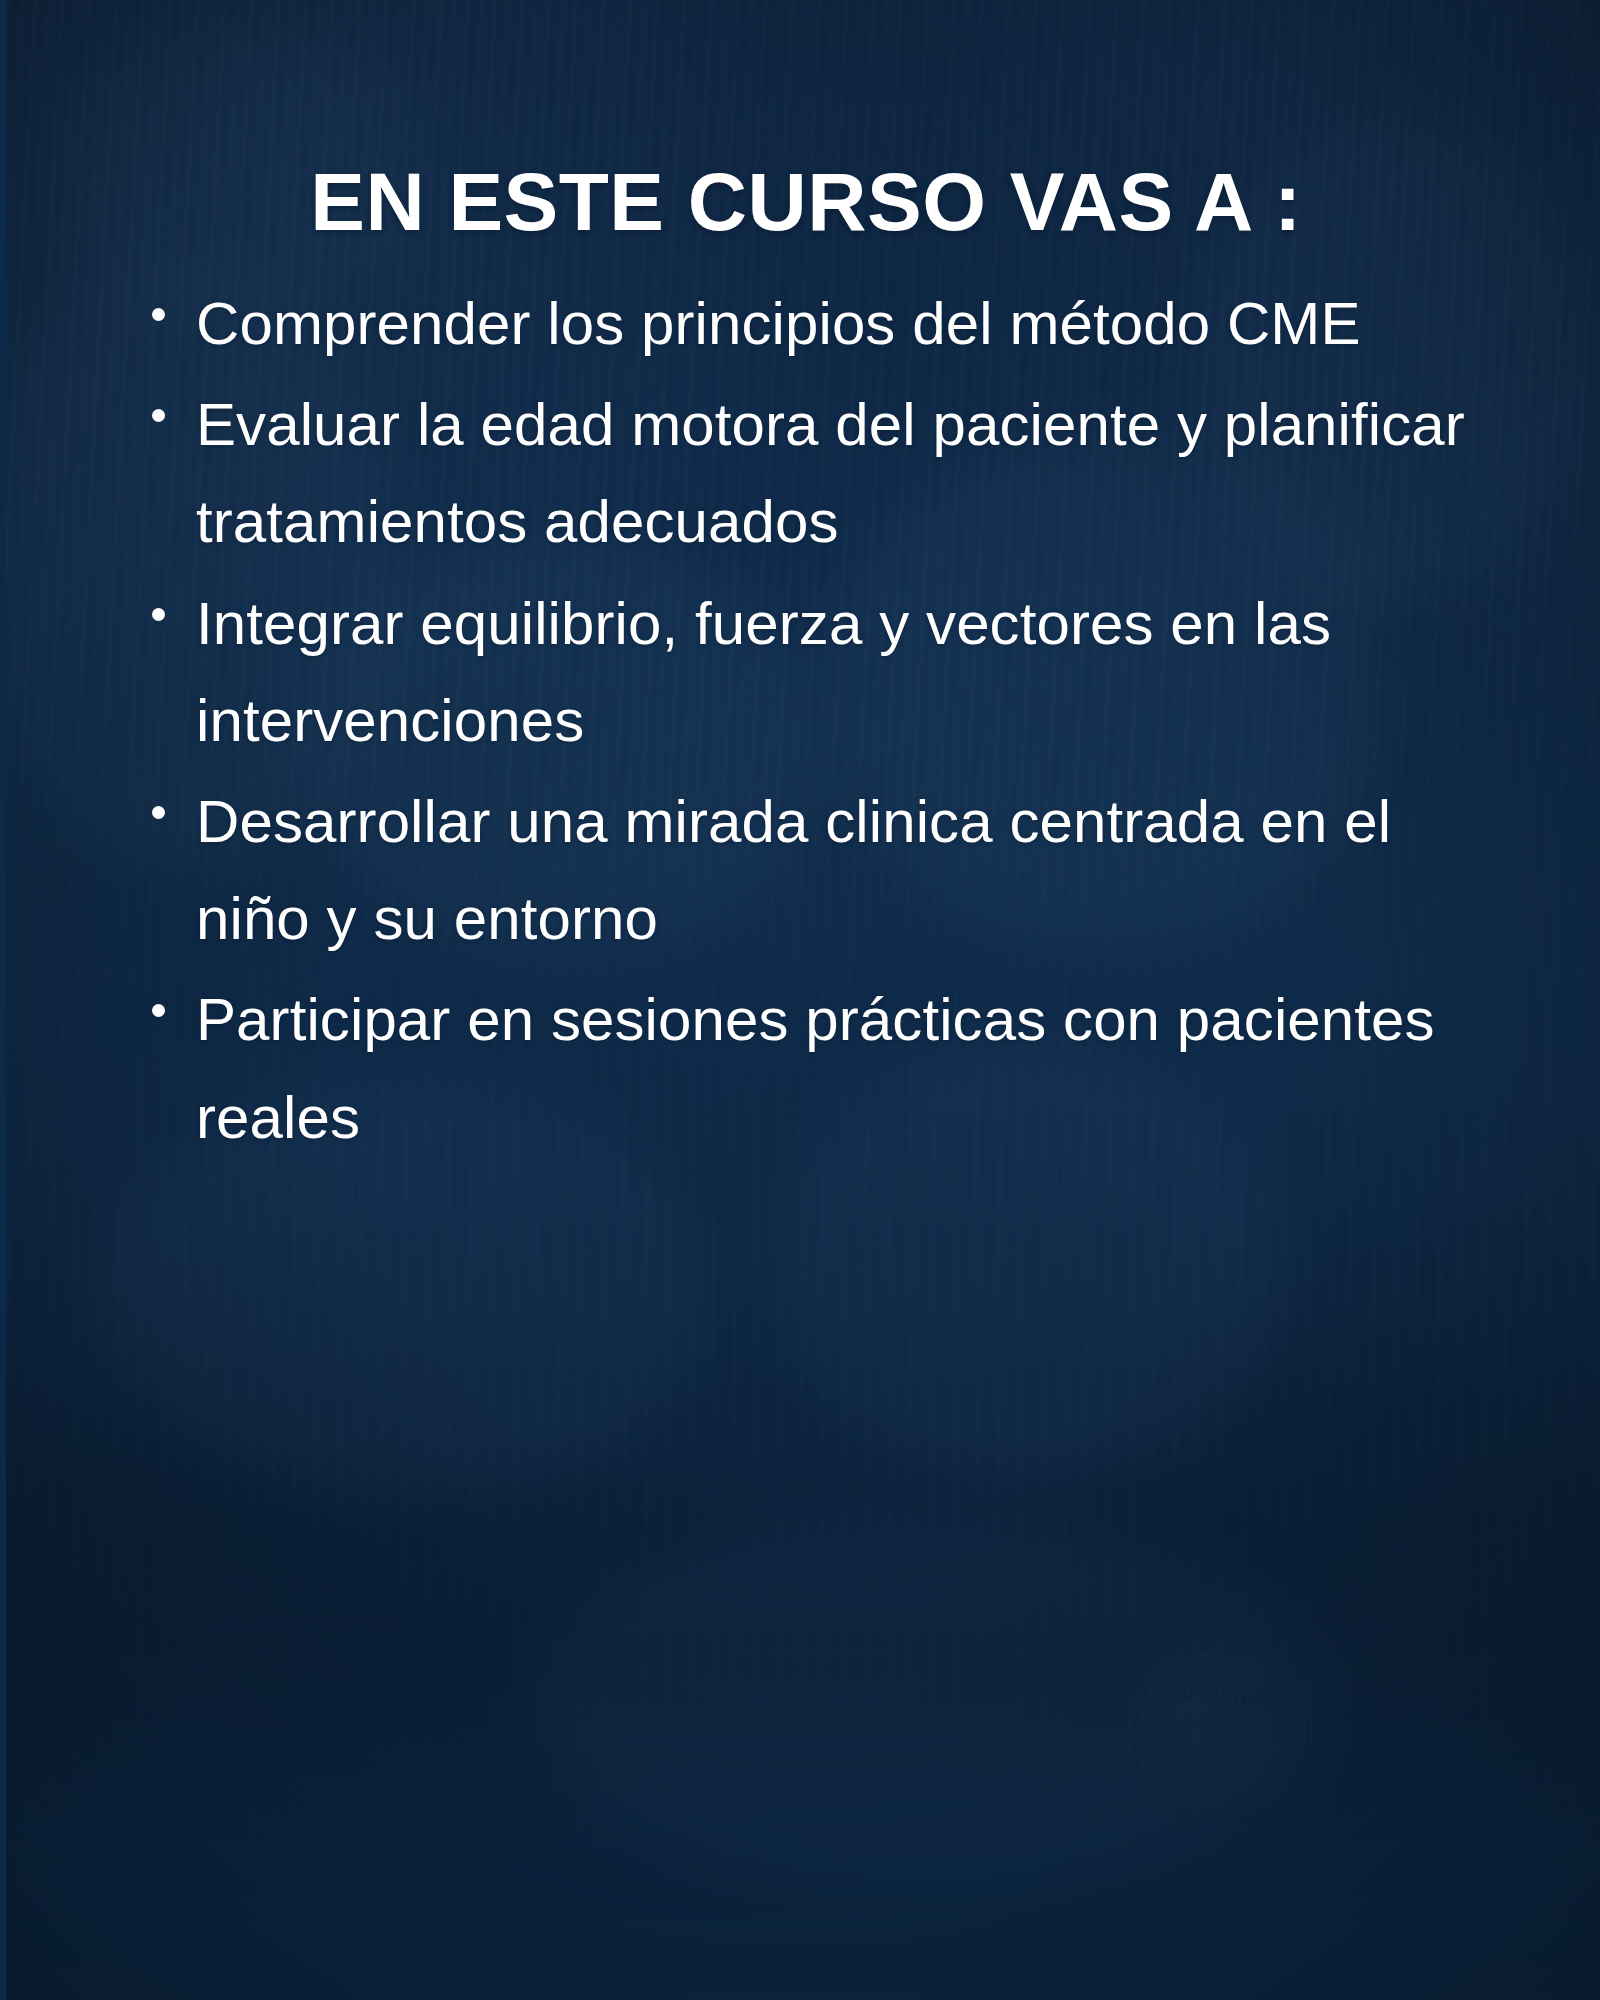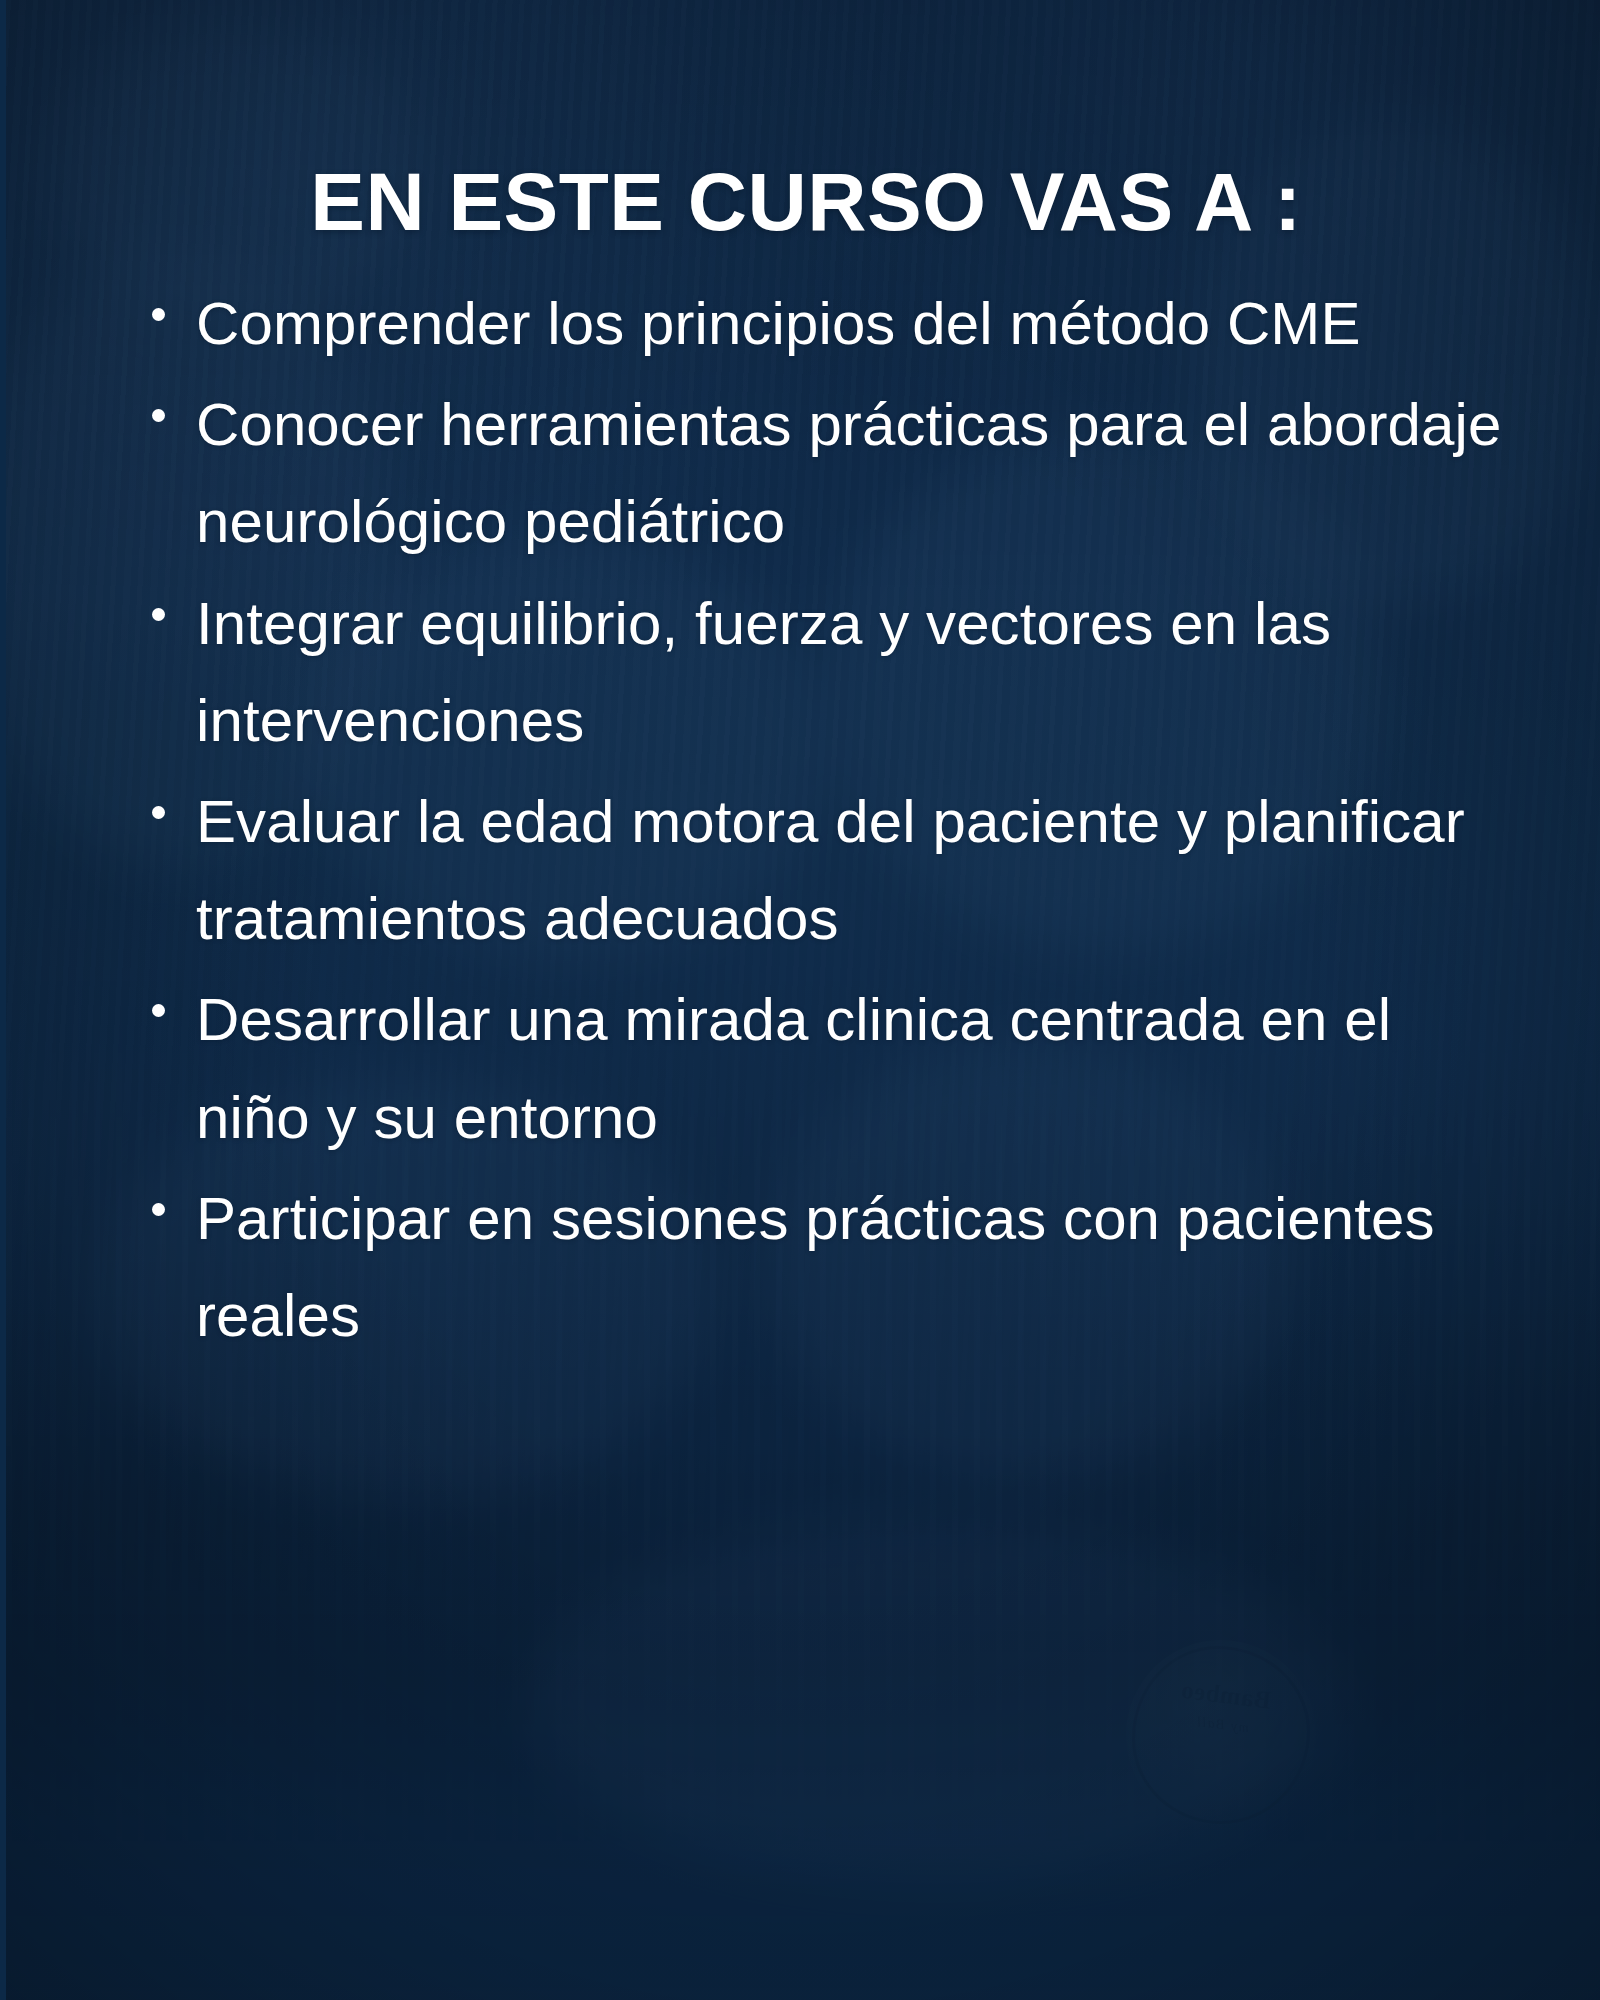--- a/index.html
+++ b/index.html
@@ -261,29 +261,25 @@
 
     <h1 class="slide-title">EN ESTE CURSO VAS A :</h1>
 
     <ul class="bullet-list">
       <li>
         <span class="dot"></span>
         <span>Comprender los principios del método CME</span>
       </li>
       <li>
         <span class="dot"></span>
-        <span>Conocer herramientas prácticas para el abordaje neurológico pediátrico</span>
+        <span>Evaluar la edad motora del paciente y planificar tratamientos adecuados</span>
       </li>
       <li>
         <span class="dot"></span>
         <span>Integrar equilibrio, fuerza y vectores en las intervenciones</span>
-      </li>
-      <li>
-        <span class="dot"></span>
-        <span>Evaluar la edad motora del paciente y planificar tratamientos adecuados</span>
       </li>
       <li>
         <span class="dot"></span>
         <span>Desarrollar una mirada clinica centrada en el niño y su entorno</span>
       </li>
       <li>
         <span class="dot"></span>
         <span>Participar en sesiones prácticas con pacientes reales</span>
       </li>
     </ul>

